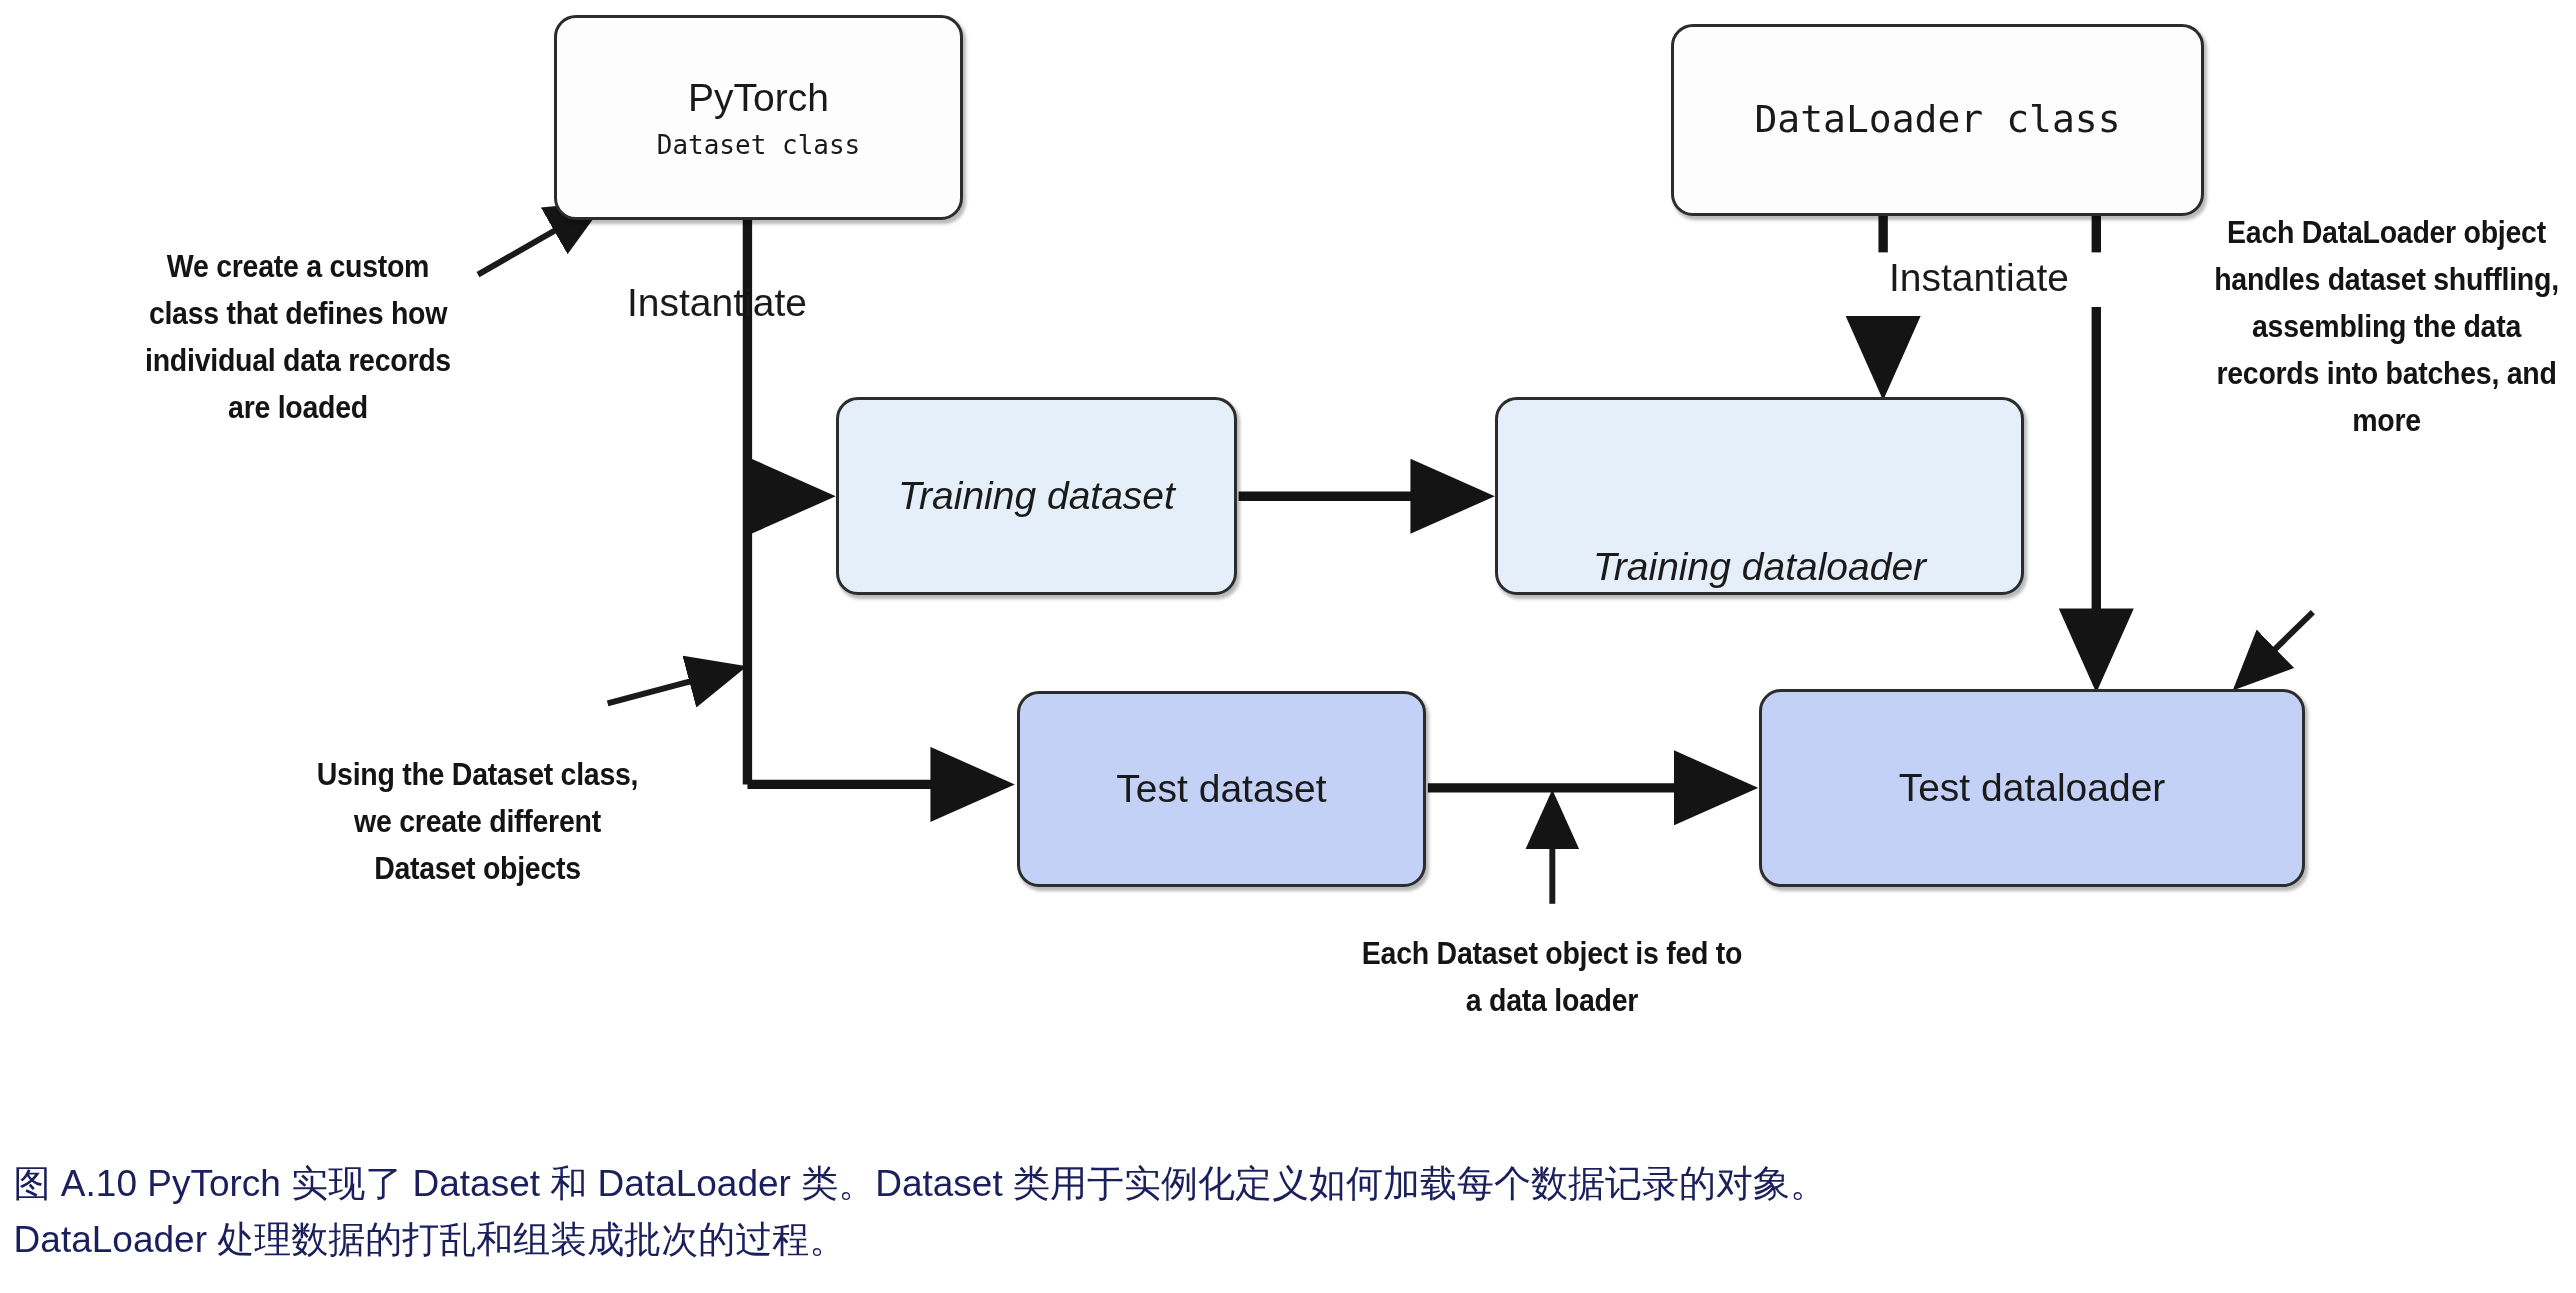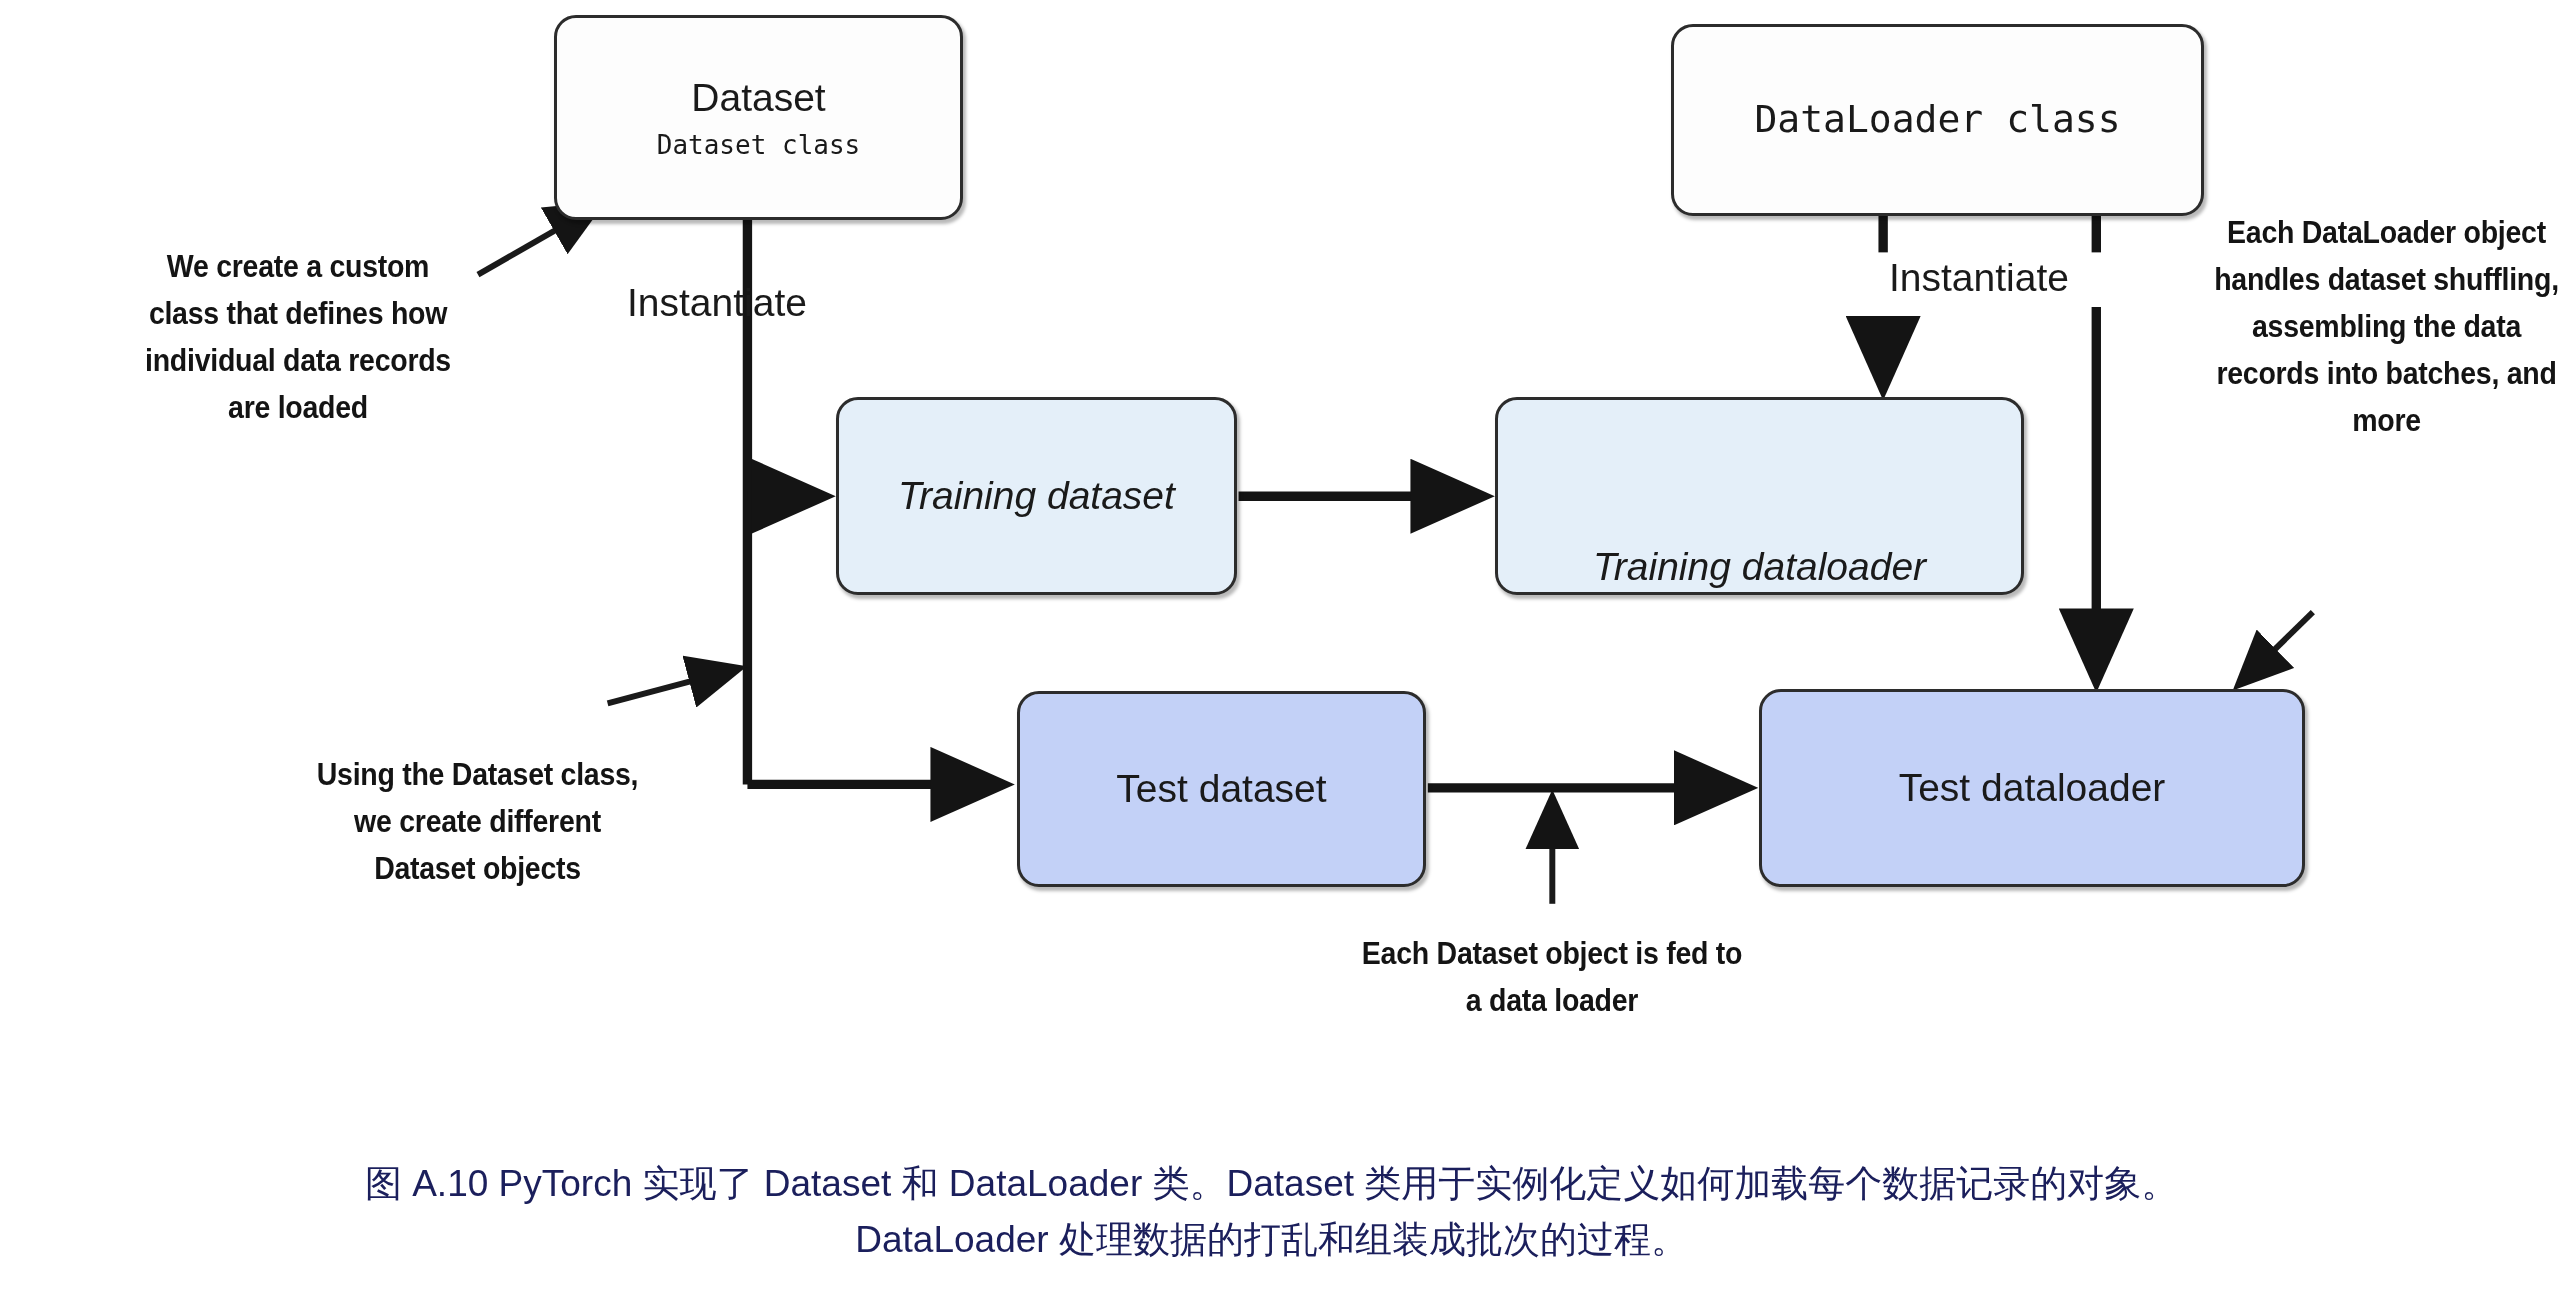--- a/index.html
+++ b/index.html
@@ -112,21 +112,21 @@
   
   #caption {
     position: absolute;
     left: 13.6px; top: 1156px;
     width: 2516px;
     font-family: "Liberation Sans", sans-serif;
     font-size: 37px;
     line-height: 1.52;
     color: #1b1f5c;
   }
-  #caption .cline { display: block; white-space: nowrap; text-align: center; }
+  #caption .cline { display: block; white-space: nowrap; }
 </style>
 </head>
 <body>
 
 <div id="diagram">
 
   <svg id="wires" viewBox="0 0 3020 1330" width="2576" height="1134">
     <defs>
       <marker id="ah" markerWidth="9" markerHeight="8" refX="7.4" refY="4" orient="auto" markerUnits="strokeWidth">
         <path d="M0,0 L9,4 L0,8 z" fill="#141414"></path>
@@ -155,21 +155,21 @@
     <path d="M 560,322 L 698,243" stroke="#1a1a1a" stroke-width="7" fill="none" marker-end="url(#ah-thin)"></path>
 
     <path d="M 712,825 L 862,785" stroke="#1a1a1a" stroke-width="7" fill="none" marker-end="url(#ah-thin)"></path>
 
     <path d="M 2712,718 L 2628,800" stroke="#1a1a1a" stroke-width="7" fill="none" marker-end="url(#ah-thin)"></path>
 
     <path d="M 1820,1060 L 1820,940" stroke="#1a1a1a" stroke-width="7" fill="none" marker-end="url(#ah-thin)"></path>
   </svg>
 
   <div class="node class-box" id="custom-dataset-class">
-    <span class="sans l1">Dataset</span>
+    <span class="sans l1">PyTorch</span>
     <span class="mono l2">Dataset class</span>
   </div>
 
   <div class="node class-box" id="dataloader-class">
     <span class="mono">DataLoader class</span>
   </div>
 
   <div class="node light" id="training-dataset">
     <span>Training dataset</span>
   </div>

